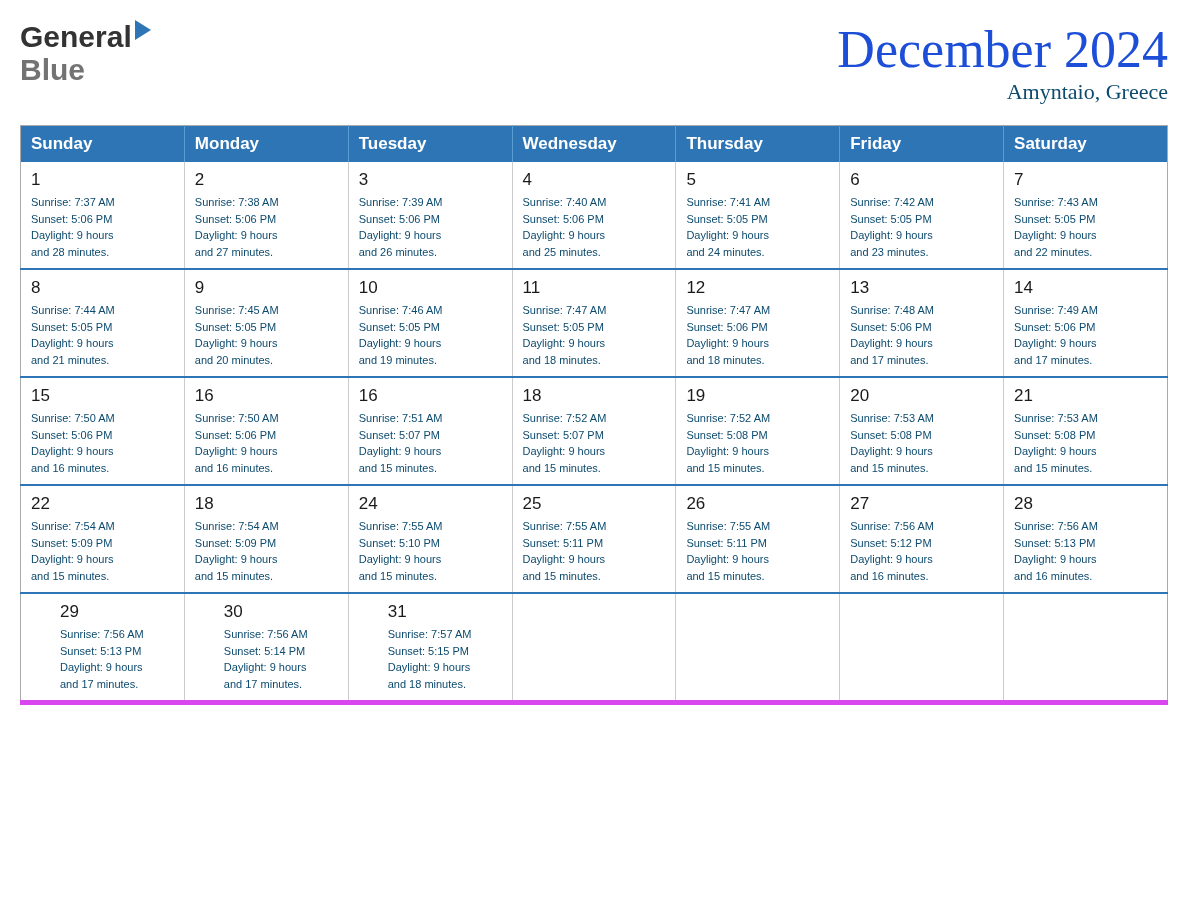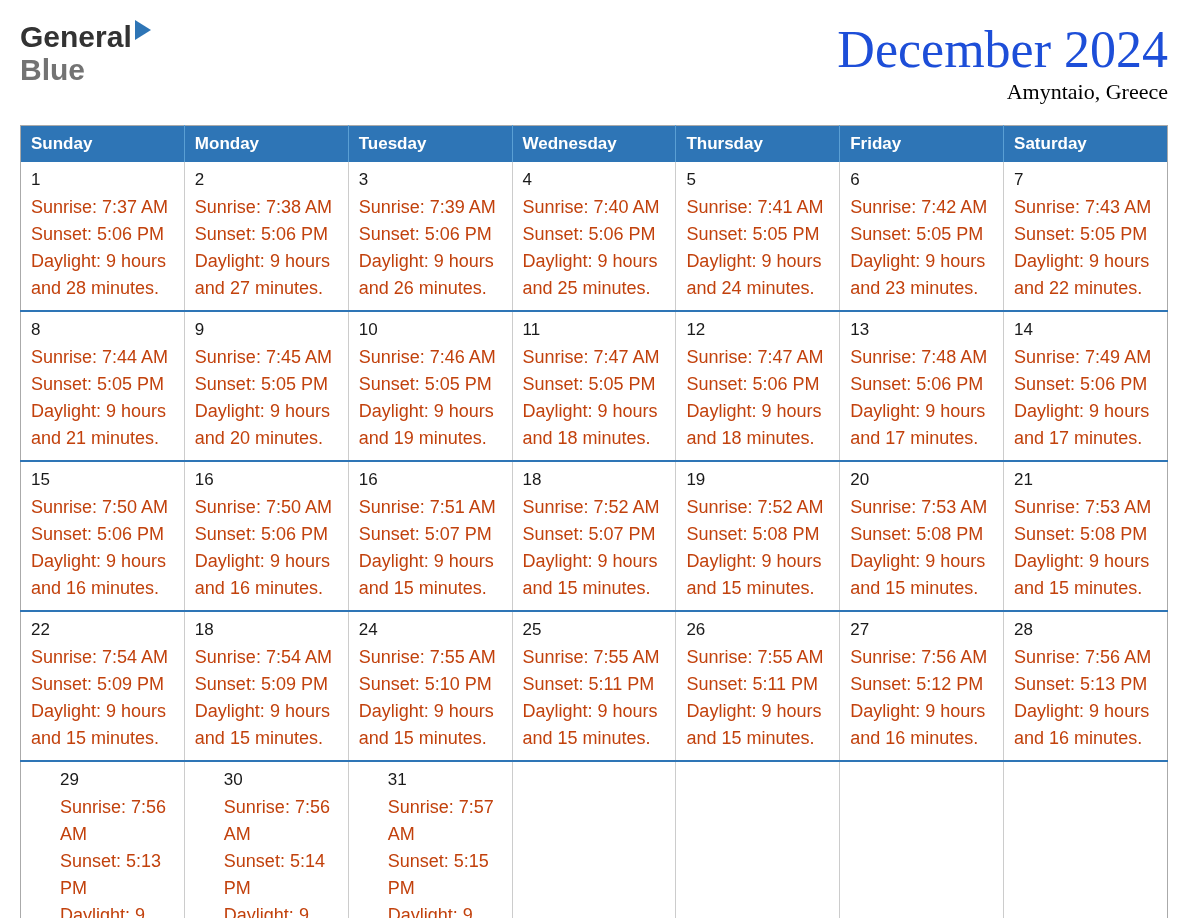--- a/index.html
+++ b/index.html
@@ -25,21 +25,21 @@
       text-align: right;
     }
     .month-title {
       font-size: 52px;
       font-weight: normal;
       color: #1d4ed8;
       font-family: Georgia, serif;
     }
     .location-title {
       font-size: 22px;
-      color: #000000;
+      color: #0c4a6e;
       font-family: Georgia, serif;
     }
     .calendar {
       width: 100%;
       border-collapse: collapse;
       border: 1px solid #aaa;
     }
     .calendar th {
       background-color: #2e75b6;
       color: #fff;
@@ -68,22 +68,22 @@
       border-bottom: 5px solid #d946ef;
       padding-left: 39px;
     }
     .day-number {
       font-size: 17px;
       font-weight: normal;
       color: #1a1a1a;
       margin-bottom: 4px;
     }
     .day-info {
-      font-size: 18px;
-      color: #c2410c;
+      font-size: 11px;
+      color: #0c4a6e;
       line-height: 1.5;
     }
     .empty-cell {
       background: #fff;
     }
     .logo-line1 {
       font-size: 30px;
       font-weight: bold;
       color: #333;
       font-family: Arial, sans-serif;

